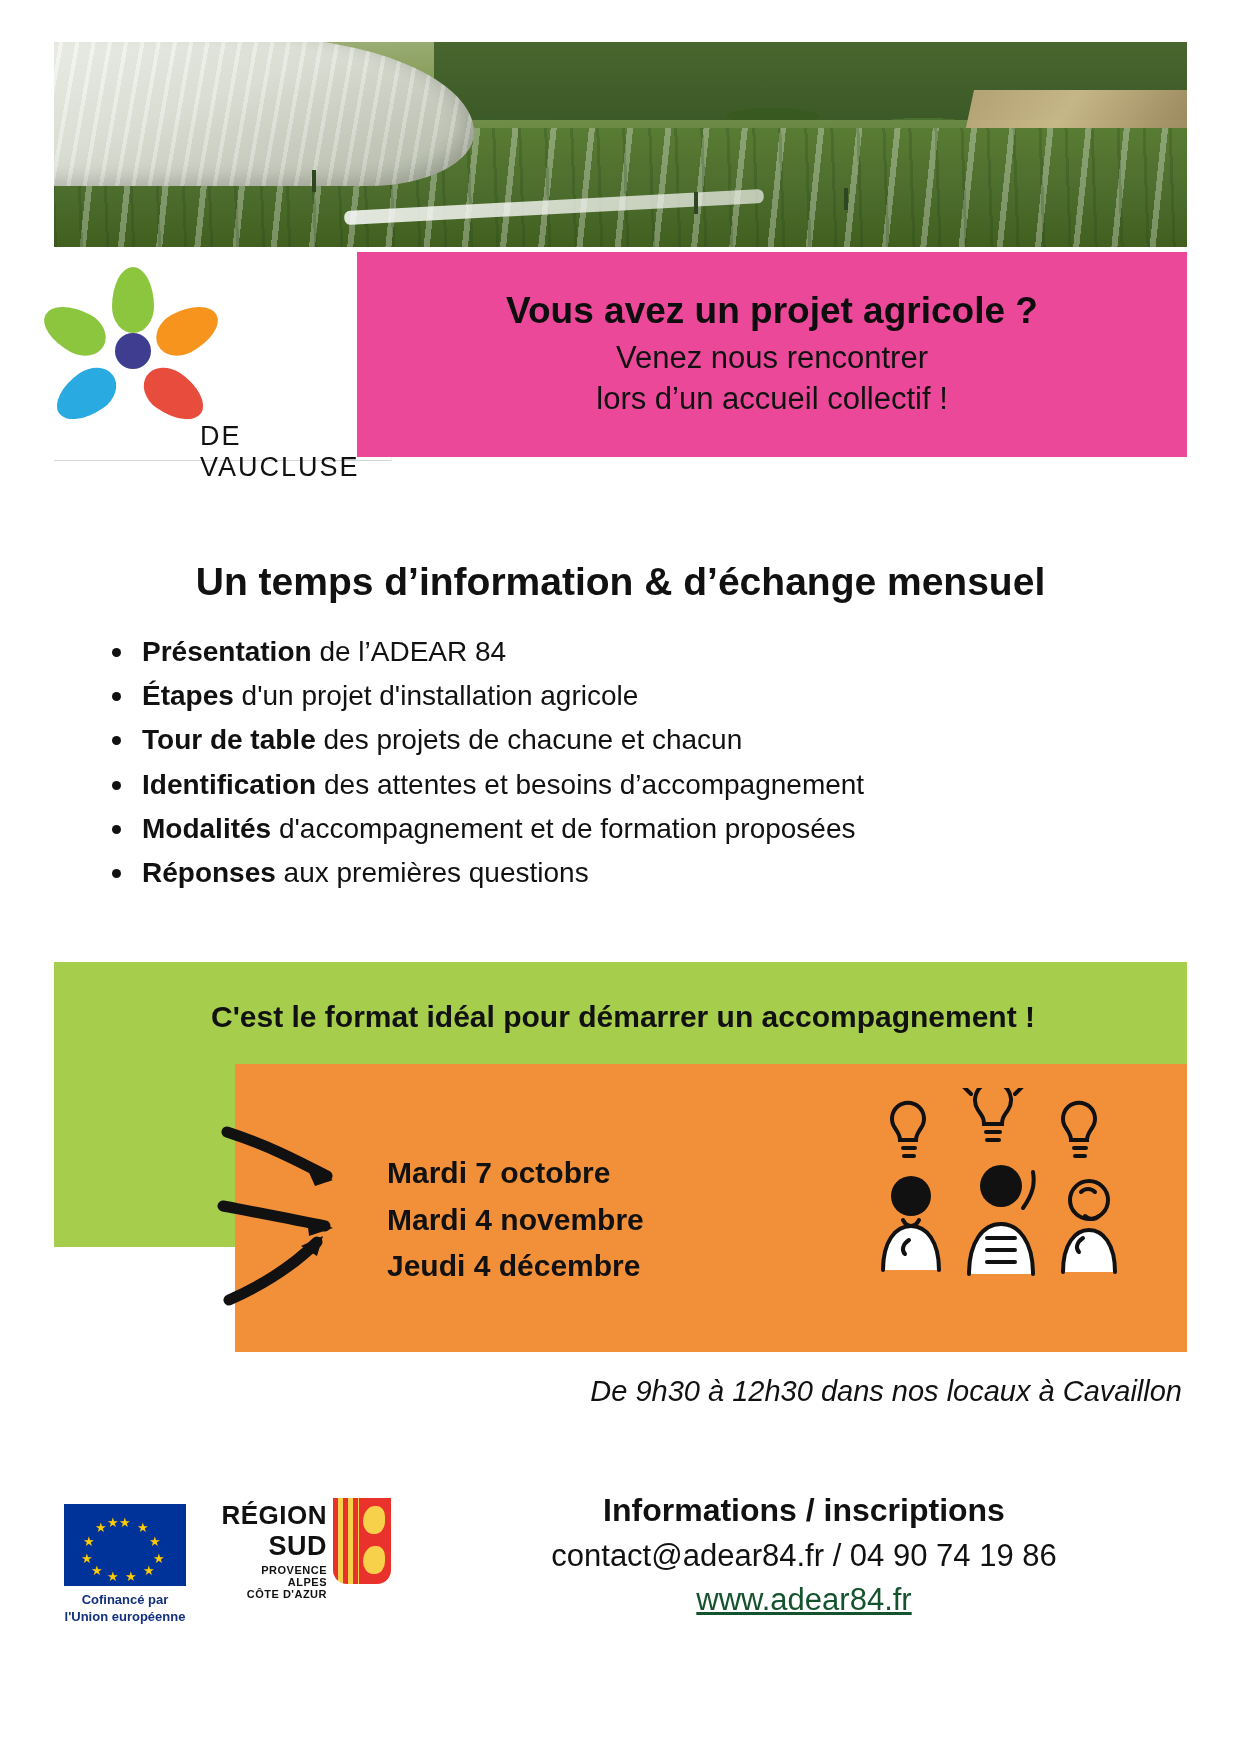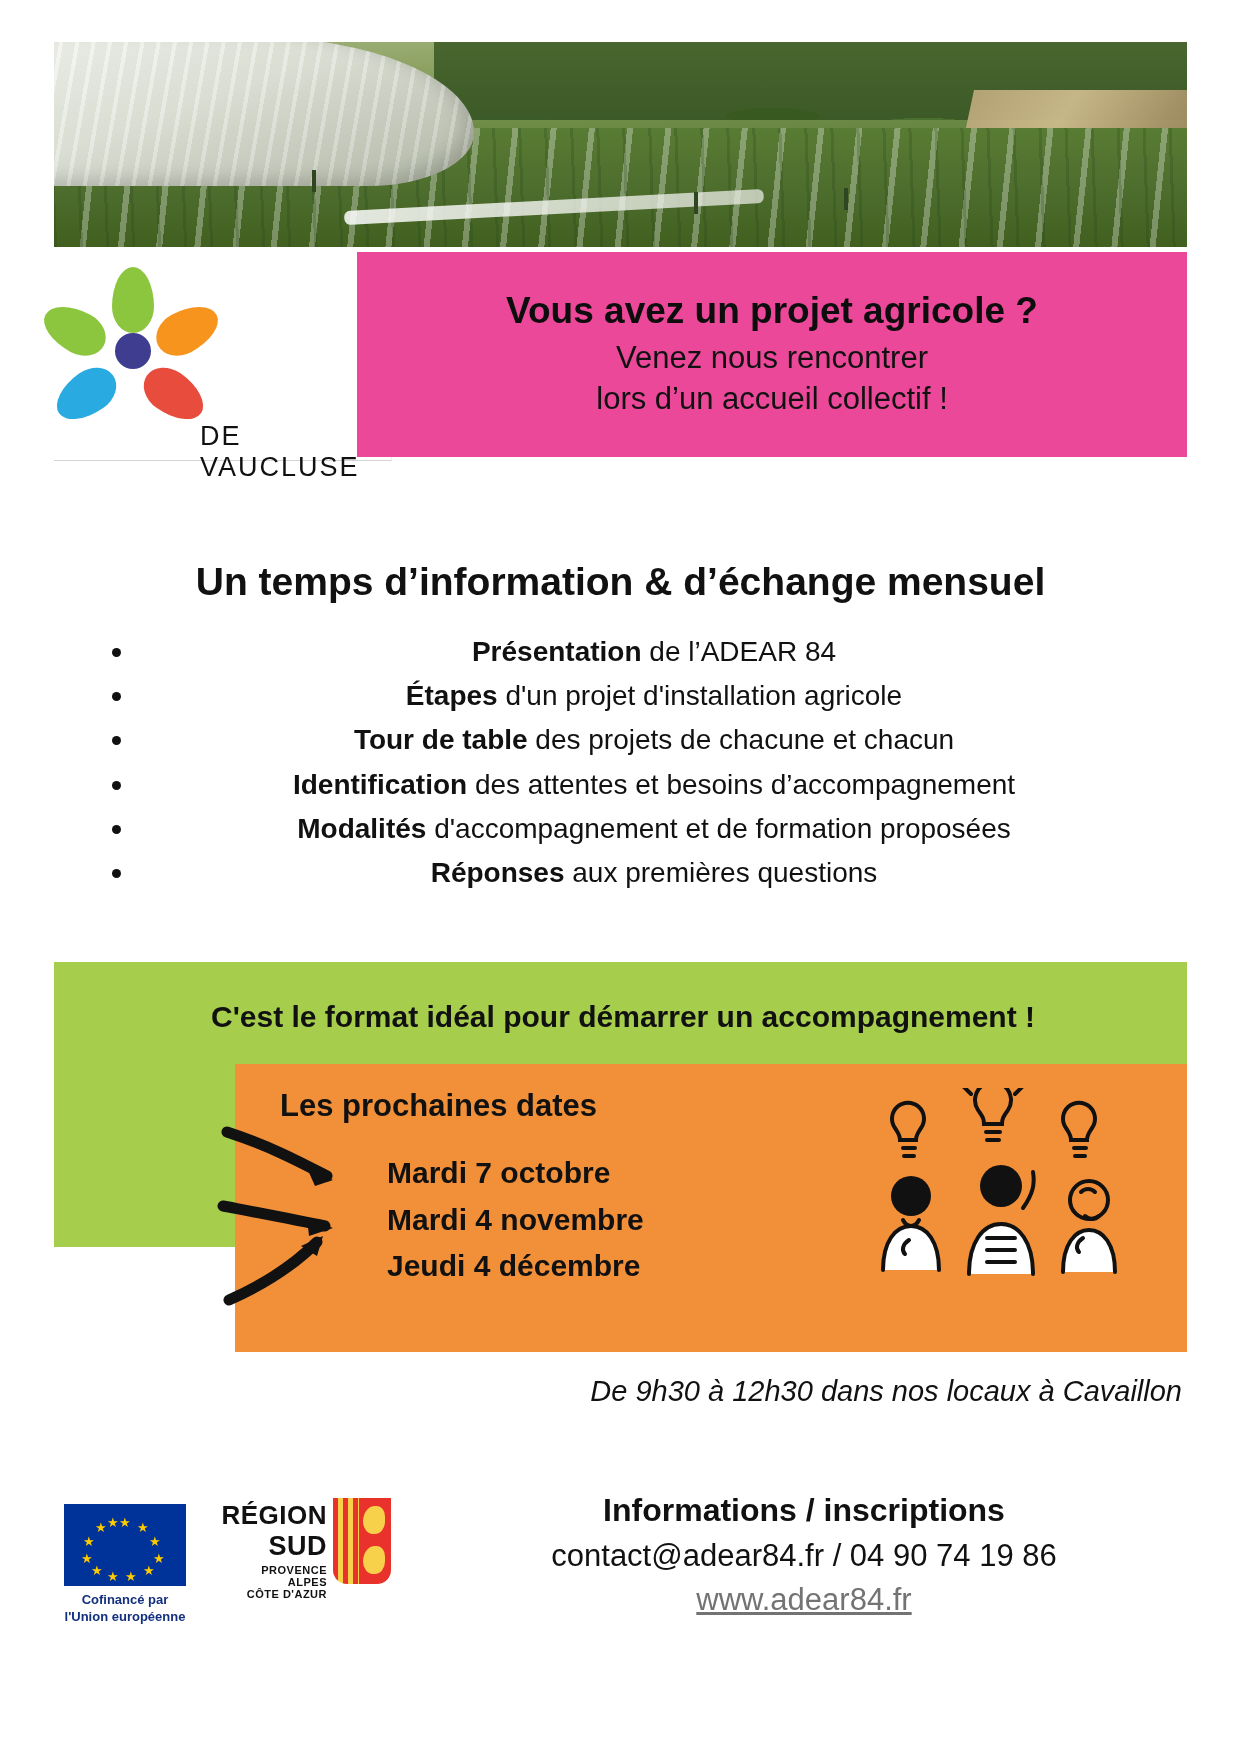--- a/index.html
+++ b/index.html
@@ -209,21 +209,20 @@
     margin: 0;
     padding: 0 0 0 30px;
     list-style: none;
   }
   .bullets li {
     position: relative;
     font-size: 28px;
     line-height: 1.58;
     color: #111;
     padding-left: 36px;
-    text-align: center;
   }
   .bullets li:before {
     content: "";
     position: absolute;
     left: 6px;
     top: 18px;
     width: 9px;
     height: 9px;
     background: #111;
     border-radius: 50%;
@@ -405,21 +404,21 @@
     font-weight: bold;
     margin-bottom: 6px;
   }
   .contact-line {
     font-size: 31px;
     line-height: 1.38;
   }
   .contact-url {
     font-size: 31px;
     text-decoration: underline;
-    color: #737373;
+    color: #14532d;
     display: inline-block;
     margin-top: 4px;
   }
 </style>
 </head>
 <body>
 
 <div class="page">
 
   <div class="hero">
@@ -461,21 +460,20 @@
     <li><b>Identification</b><span> des attentes et besoins d’accompagnement</span></li>
     <li><b>Modalités</b><span> d'accompagnement et de formation proposées</span></li>
     <li><b>Réponses</b><span> aux premières questions</span></li>
   </ul>
 
   <div class="green-block">
     <div class="green-text">C'est le format idéal pour démarrer un accompagnement !</div>
   </div>
 
   <div class="orange-block">
-    <div class="orange-title">Les prochaines dates</div>
 
     <svg class="arrows" viewBox="0 0 180 190">
       <g fill="none" stroke="#111111" stroke-width="11" stroke-linecap="round">
         <path d="M12 8 C 55 22, 85 38, 112 52"></path>
         <path d="M8 82 C 50 90, 82 96, 110 102"></path>
         <path d="M14 176 C 50 160, 80 140, 102 118"></path>
       </g>
       <polygon points="118,56 92,44 100,62" fill="#111111"></polygon>
       <polygon points="118,104 92,94 94,112" fill="#111111"></polygon>
       <polygon points="108,112 86,122 102,132" fill="#111111"></polygon>

